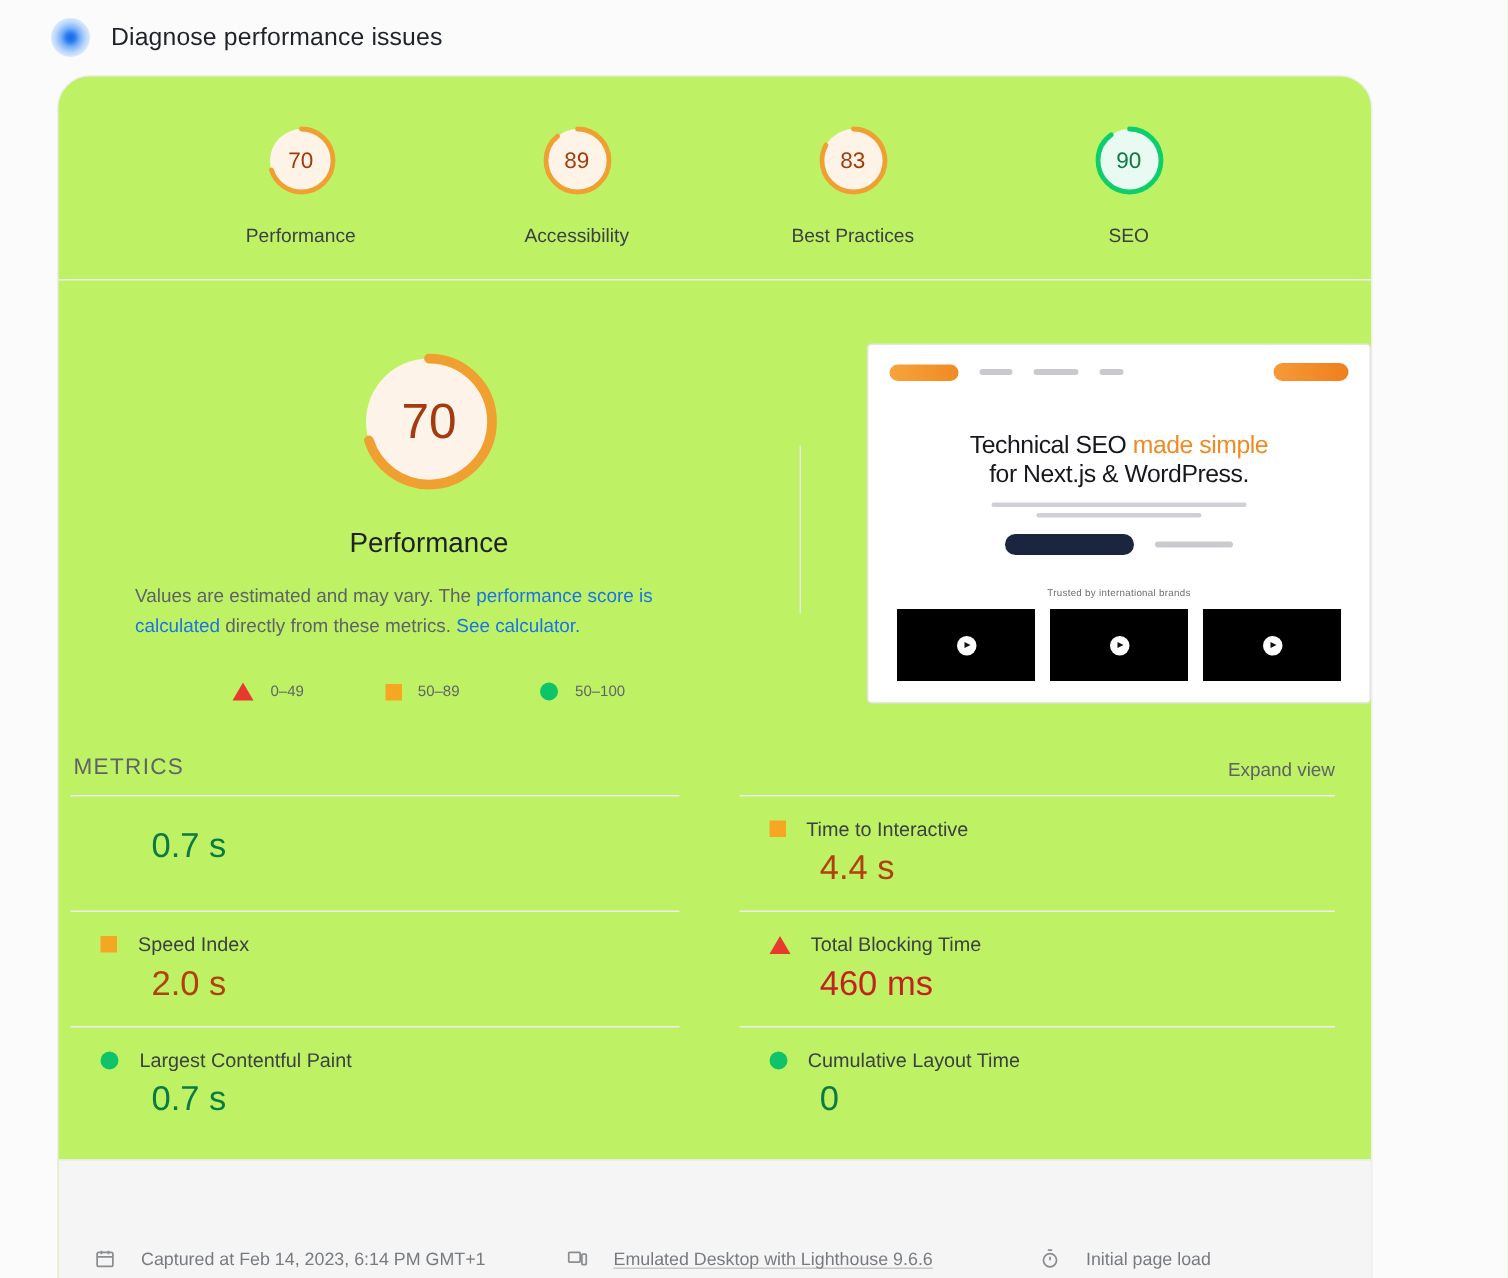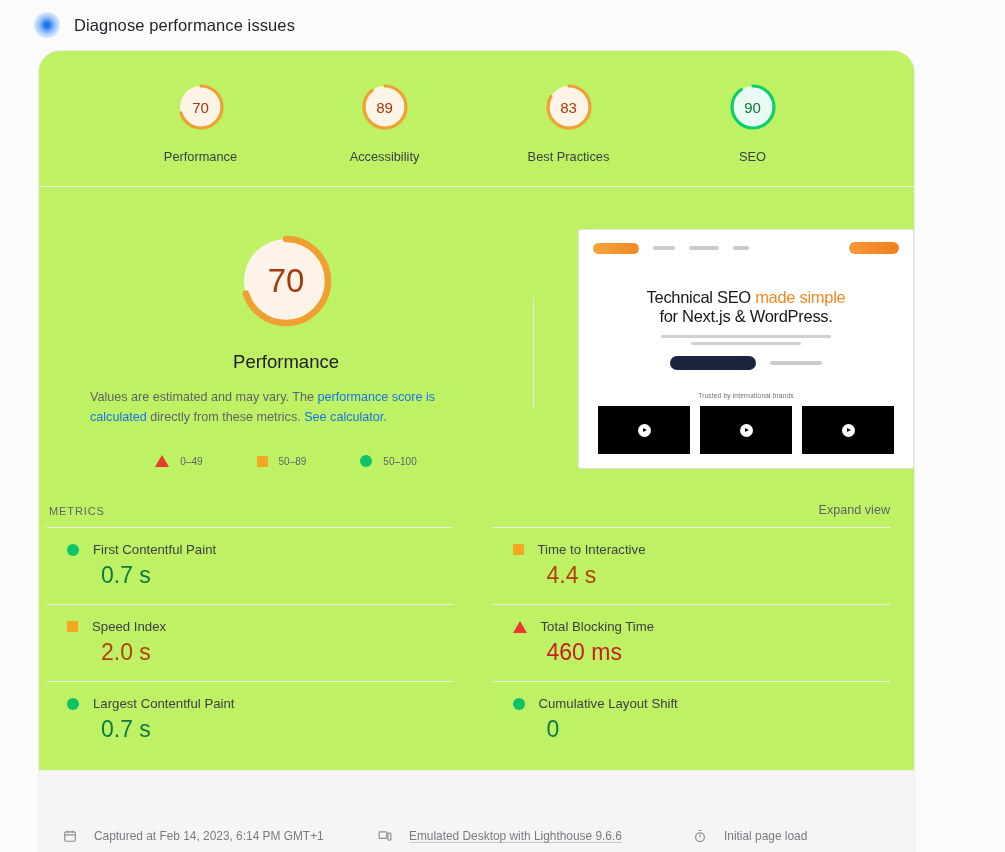--- a/index.html
+++ b/index.html
@@ -207,21 +207,21 @@
     margin-left: 1.5px;
   }
 
   
   .metrics-head {
     display: flex; align-items: flex-end; justify-content: space-between;
     padding: 0 24px 0 10px;
     margin: 4px 0 10px;
   }
   .metrics-title {
-    font-size: 11px; color: #5f6368;
+    font-size: 15px; color: #5f6368;
     letter-spacing: .9px;
   }
   .expand-view {
     font-size: 12.6px; color: #5f6368;
     cursor: pointer;
   }
   .metrics-grid {
     display: grid;
     grid-template-columns: 1fr 1fr;
     column-gap: 0px;
@@ -401,24 +401,20 @@
   </div>
 
   <div class="metrics-head">
     <div class="metrics-title">METRICS</div>
     <div class="expand-view">Expand view</div>
   </div>
 
   <div class="metrics-grid">
 
     <div class="metric">
-      <div class="metric-top">
-        <span class="swatch-ci"></span>
-        <span class="metric-name">First Contentful Paint</span>
-      </div>
       <div class="metric-value" style="color:#0c7a43">0.7 s</div>
     </div>
 
     <div class="metric">
       <div class="metric-top">
         <span class="swatch-sq"></span>
         <span class="metric-name">Time to Interactive</span>
       </div>
       <div class="metric-value" style="color:#b1410b">4.4 s</div>
     </div>
@@ -443,21 +439,21 @@
       <div class="metric-top">
         <span class="swatch-ci"></span>
         <span class="metric-name">Largest Contentful Paint</span>
       </div>
       <div class="metric-value" style="color:#0c7a43">0.7 s</div>
     </div>
 
     <div class="metric">
       <div class="metric-top">
         <span class="swatch-ci"></span>
-        <span class="metric-name">Cumulative Layout Shift</span>
+        <span class="metric-name">Cumulative Layout Time</span>
       </div>
       <div class="metric-value" style="color:#0c7a43">0</div>
     </div>
 
   </div>
 
   <div class="report-footer">
 
     <div class="meta-item">
       <svg class="meta-icon" viewBox="0 0 24 24" fill="none" stroke="currentColor" stroke-width="2">

